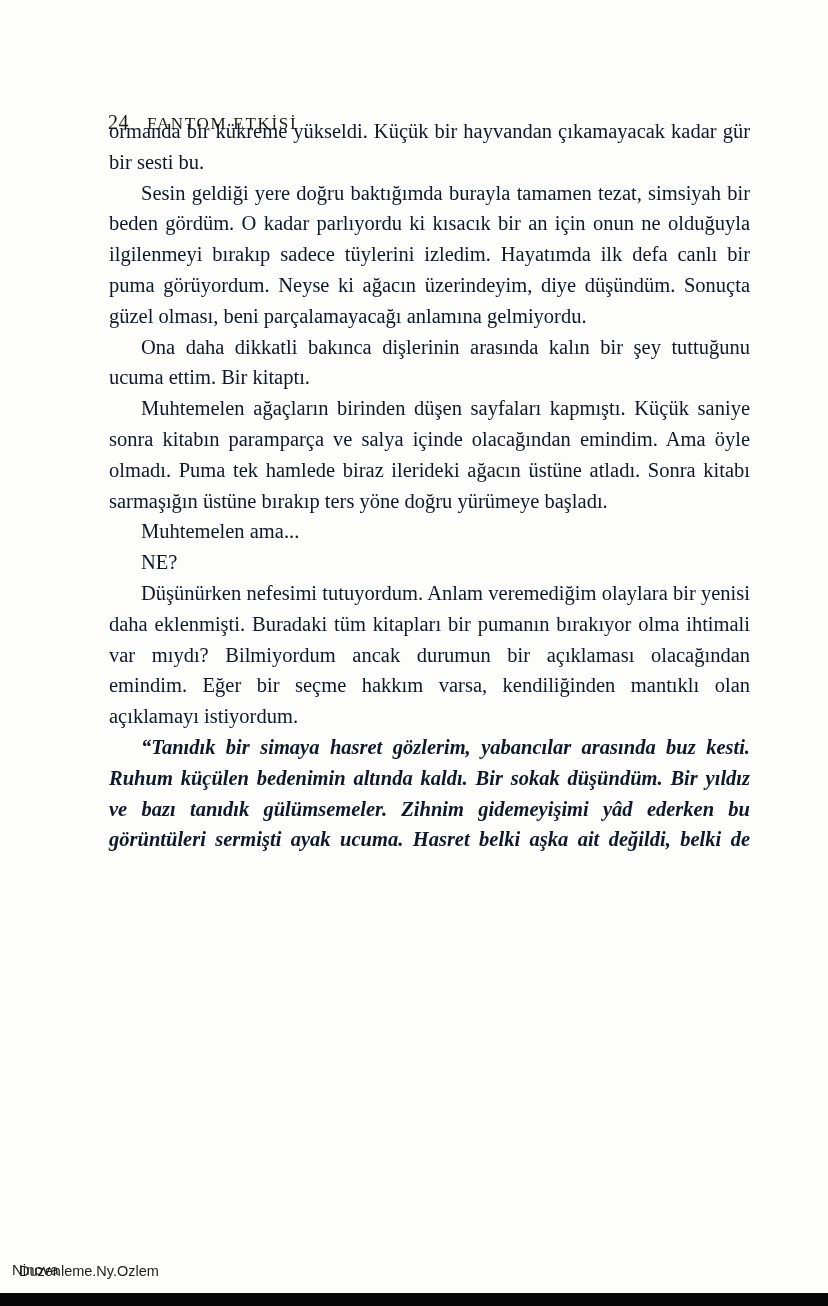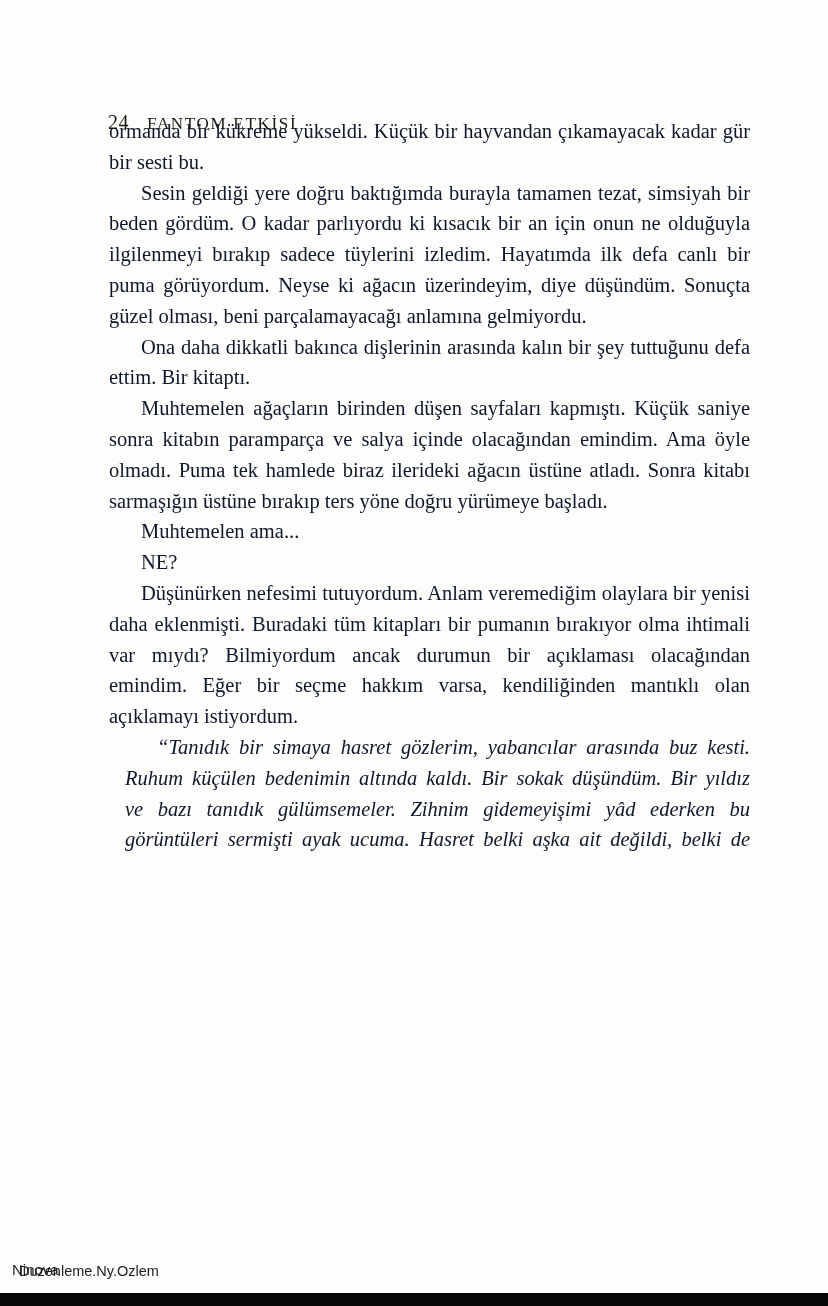--- a/index.html
+++ b/index.html
@@ -36,25 +36,24 @@
     width: 641px;
     font-size: 20.5px;
     line-height: 30.8px;
     text-align: justify;
     color: #0f172a;
   }
   .para { margin: 0; text-indent: 32px; }
   .para.noindent { text-indent: 0; }
   .italic { }
   .quote  {
-    font-weight: 400;
+    font-weight: 700;
     font-style: italic;
     text-align-last: justify;
     word-spacing: 2.5px;
-    margin-left: 16px;
   }
 
   .page-footer {
     position: absolute;
     left: 12px;
     bottom: 26px;
     width: 100%;
     height: 20px;
     font-family: "Liberation Sans", "DejaVu Sans", sans-serif;
     color: #1d1d1d;
@@ -92,21 +91,21 @@
     <span class="page-number">24</span>
     <span class="book-title">FANTOM ETKİSİ</span>
   </header>
 
   <main class="page-body">
 
     <p class="para noindent"><span>ormanda bir kükreme yükseldi. Küçük bir hayvandan çıkamayacak kadar gür bir sesti bu.</span></p>
 
     <p class="para"><span>Sesin geldiği yere doğru baktığımda burayla tamamen tezat, simsiyah bir beden gördüm. O kadar parlıyordu ki kısacık bir an için onun ne olduğuyla ilgilenmeyi bırakıp sadece tüylerini izledim. Hayatımda ilk defa canlı bir puma görüyordum. </span><span class="italic">Neyse ki ağacın üzerindeyim,</span><span> diye düşündüm. Sonuçta güzel olması, beni parçalamayacağı anlamına gelmiyordu.</span></p>
 
-    <p class="para"><span>Ona daha dikkatli bakınca dişlerinin arasında kalın bir şey tuttuğunu defa ettim. Bir kitaptı.</span></p>
+    <p class="para"><span>Ona daha dikkatli bakınca dişlerinin arasında kalın bir şey tuttuğunu ucuma ettim. Bir kitaptı.</span></p>
 
 
     <p class="para"><span>Muhtemelen ağaçların birinden düşen sayfaları kapmıştı. Küçük saniye sonra kitabın paramparça ve salya içinde olacağından emindim. Ama öyle olmadı. Puma tek hamlede biraz ilerideki ağacın üstüne atladı. Sonra kitabı sarmaşığın üstüne bırakıp ters yöne doğru yürümeye başladı.</span></p>
 
     <p class="para"><span class="italic">Muhtemelen ama...</span></p>
 
     <p class="para"><span class="italic">NE?</span></p>
 
     <p class="para"><span>Düşünürken nefesimi tutuyordum. Anlam veremediğim olaylara bir yenisi daha eklenmişti. Buradaki tüm kitapları bir pumanın bırakıyor olma ihtimali var mıydı? Bilmiyordum ancak durumun bir açıklaması olacağından emindim. Eğer bir seçme hakkım varsa, kendiliğinden mantıklı olan açıklamayı istiyordum.</span></p>
 

